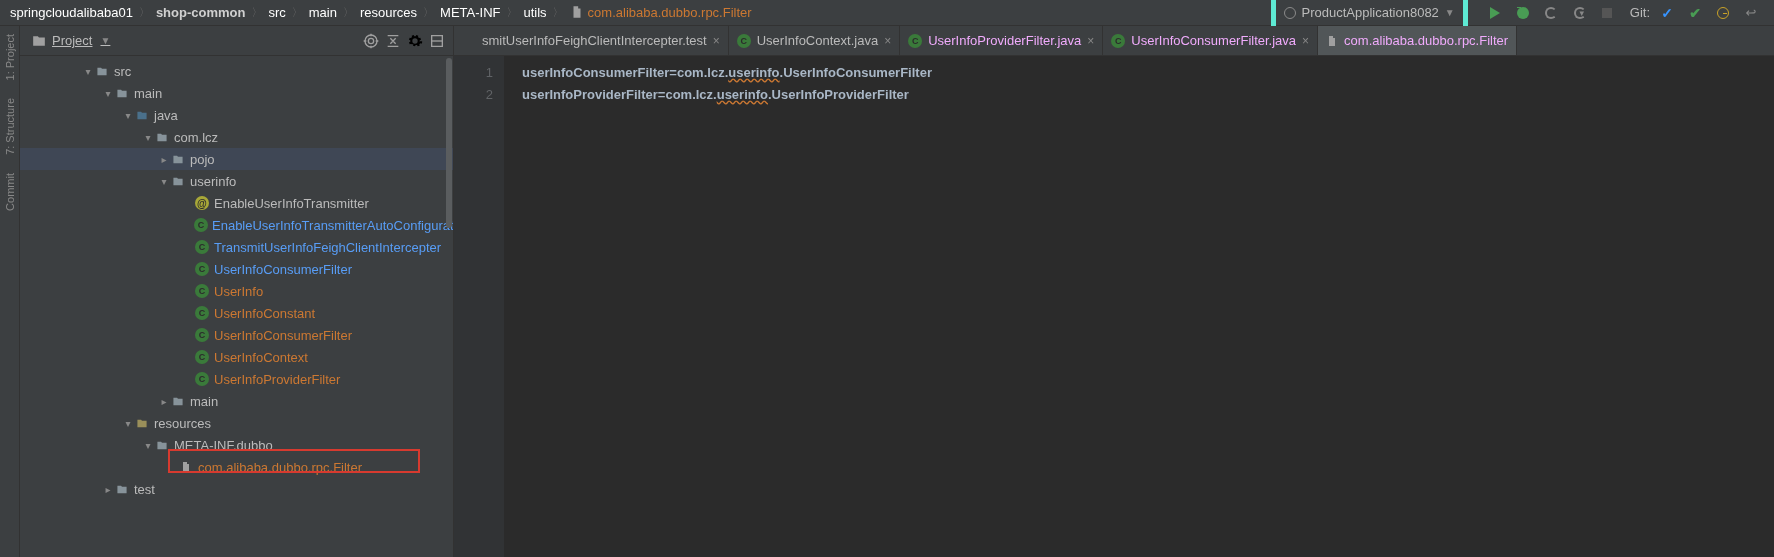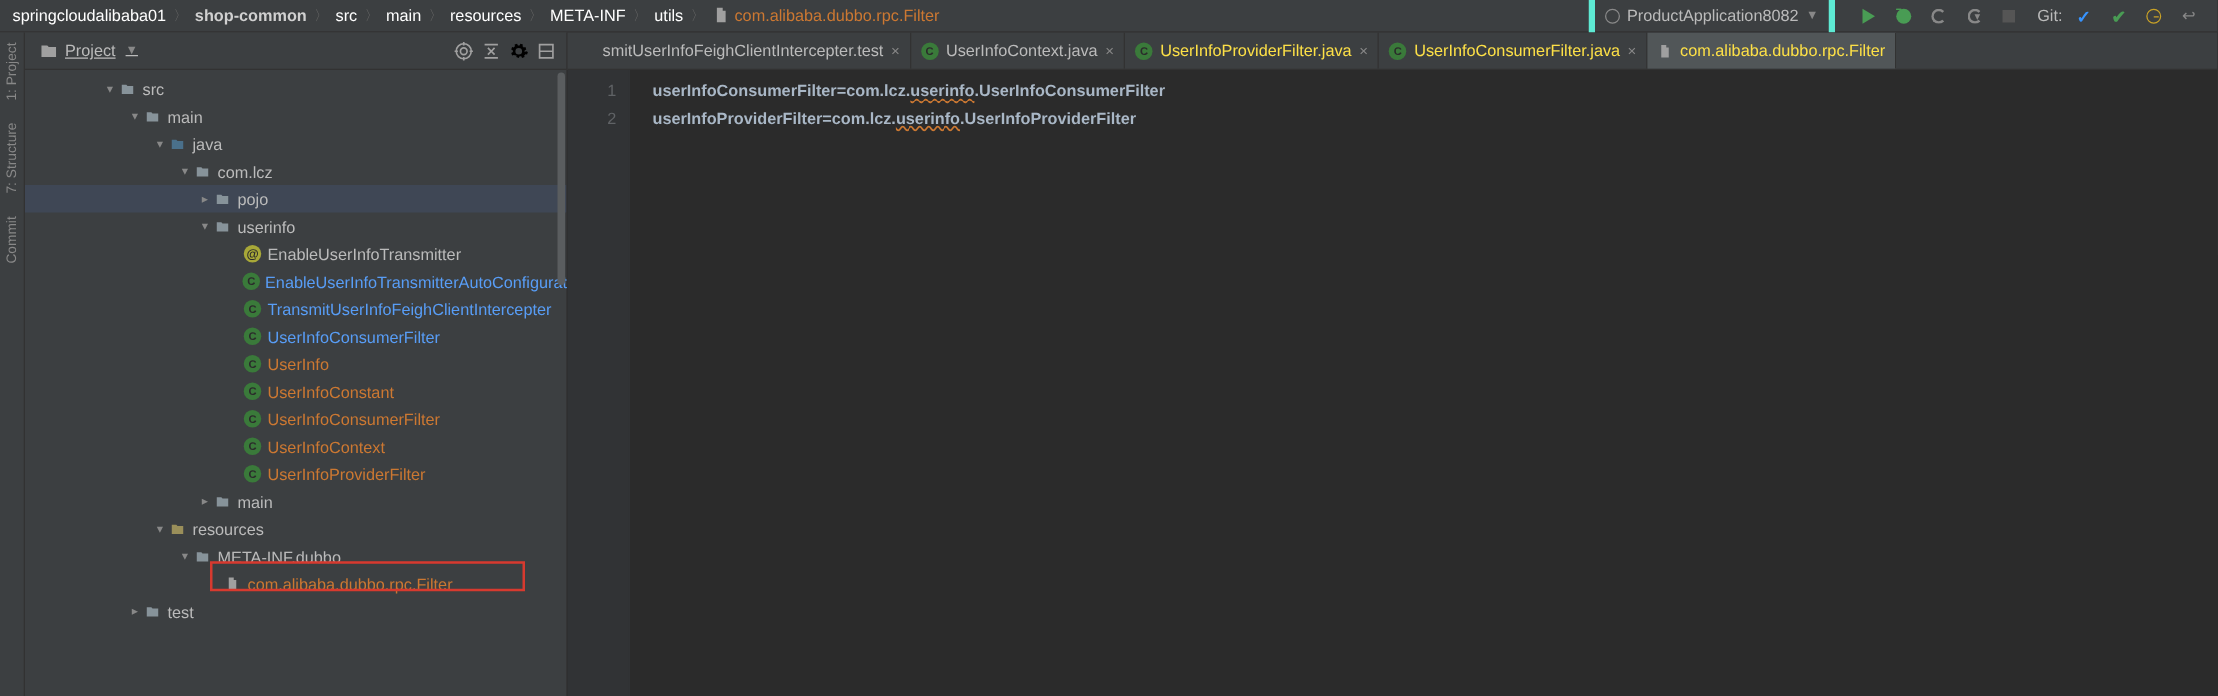--- a/index.html
+++ b/index.html
@@ -64,21 +64,21 @@
 .highlight-box { position:absolute; border:2px solid #d73a2f; pointer-events:none; }
 .tree-scrollbar { position:absolute; right:0; top:0; bottom:0; width:8px; }
 .tree-scrollbar .thumb { position:absolute; left:1px; width:6px; background:#5a5d5f; border-radius:3px; }
 
 
 .editor { flex:1; display:flex; flex-direction:column; background:#2b2b2b; }
 .tabs { height:30px; background:#3c3f41; display:flex; align-items:stretch; border-bottom:1px solid #323232; overflow:hidden;}
 .tab { display:flex; align-items:center; gap:6px; padding:0 8px; border-right:1px solid #323232; cursor:pointer; color:#bbb; font-size:13px;}
 .tab.active { background:#515658; }
 .tab .close { color:#888; font-size:12px; cursor:pointer; }
-.tab .tfile { color:#fde047; }
+.tab .tfile { color:#f0abfc; }
 .tab .tfile.norm { color:#bbb; }
 .tab .ico-c { width:14px; height:14px; border-radius:50%; background:#3a7a3a; display:flex; align-items:center; justify-content:center; font-size:9px; font-weight:bold; color:#2b2b2b;}
 .tab .ico-f { width:12px; height:14px; }
 
 .code-area { flex:1; display:flex; background:#2b2b2b; font-family:"JetBrains Mono",Consolas,monospace; font-size:14px; }
 .gutter { width:50px; background:#313335; text-align:right; color:#606366; padding:6px 10px 0 0; line-height:22px; border-right:1px solid #313335;}
 .code { flex:1; padding:6px 0 0 18px; line-height:22px; color:#a9b7c6; white-space:pre;font-weight:bold; }
 .code .und { text-decoration:underline; text-decoration-color:#cc7832; text-decoration-style:wavy; }
 </style>
 </head>

